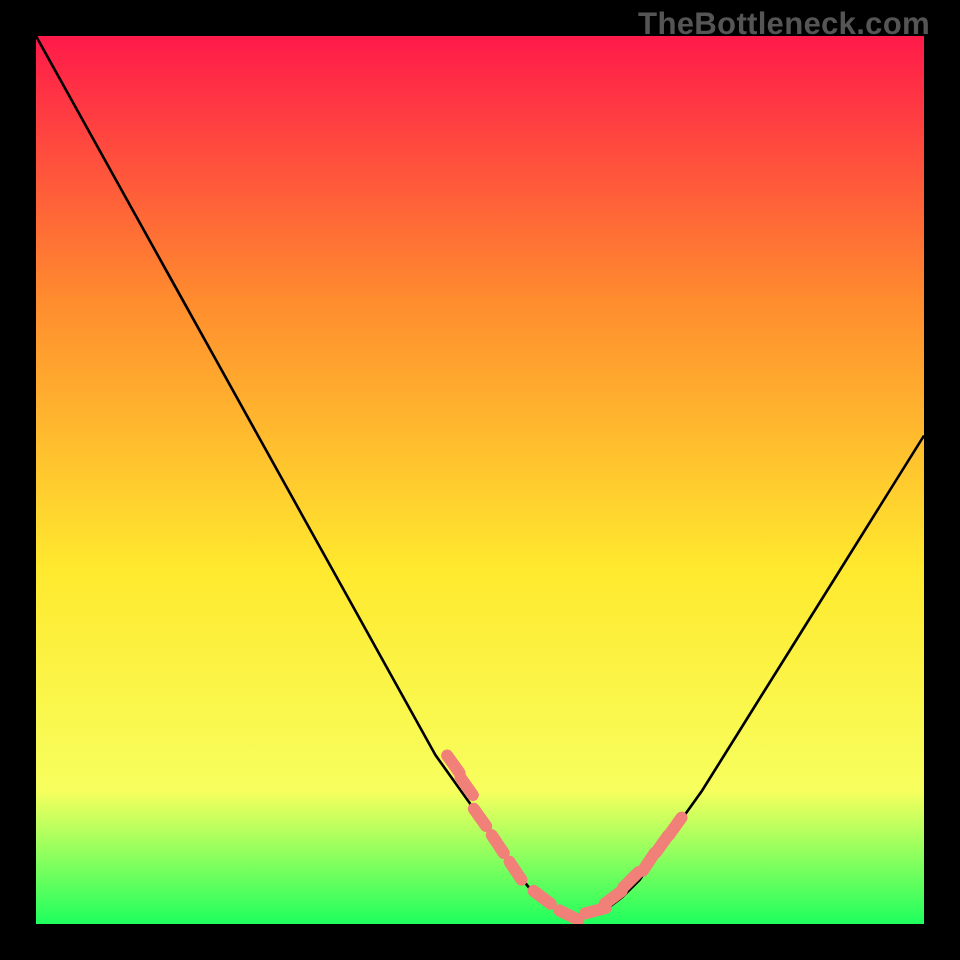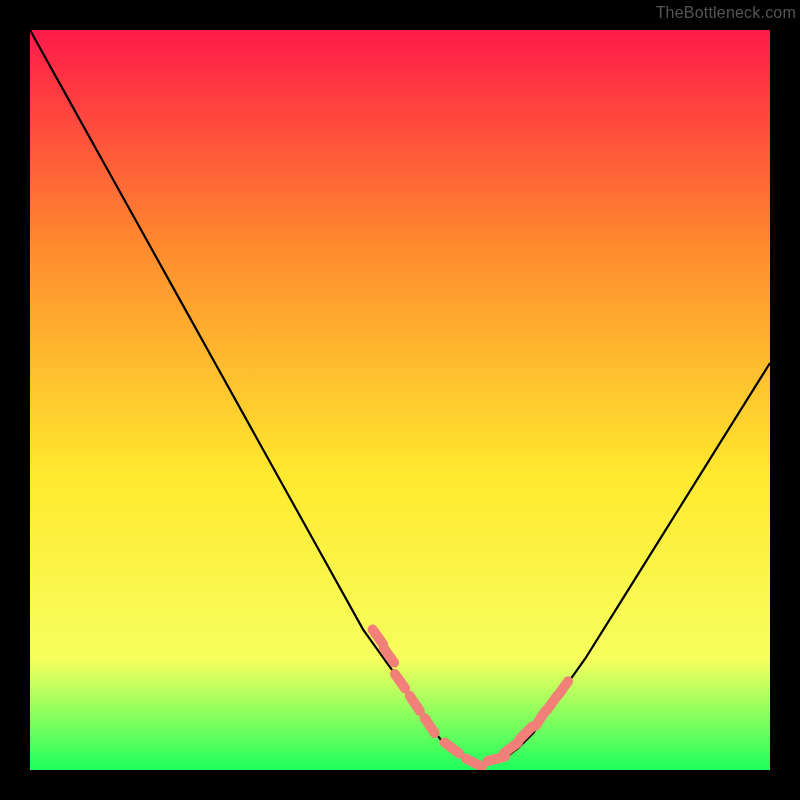--- a/index.html
+++ b/index.html
@@ -12,24 +12,24 @@
     font-family: Arial, Helvetica, sans-serif;
   }
   .wrap {
     position: relative;
     width: 800px;
     height: 800px;
   }
   .watermark {
     position: absolute;
     top: 4px;
-    right: 4px;
+    right: 25px;
     color: #555;
-    font-size: 16px;
-    font-weight: normal;
+    font-size: 26px;
+    font-weight: bold;
     letter-spacing: 0.2px;
     z-index: 10;
   }
   .plot {
     position: absolute;
     left: 30px;
     top: 30px;
     width: 740px;
     height: 740px;
   }

